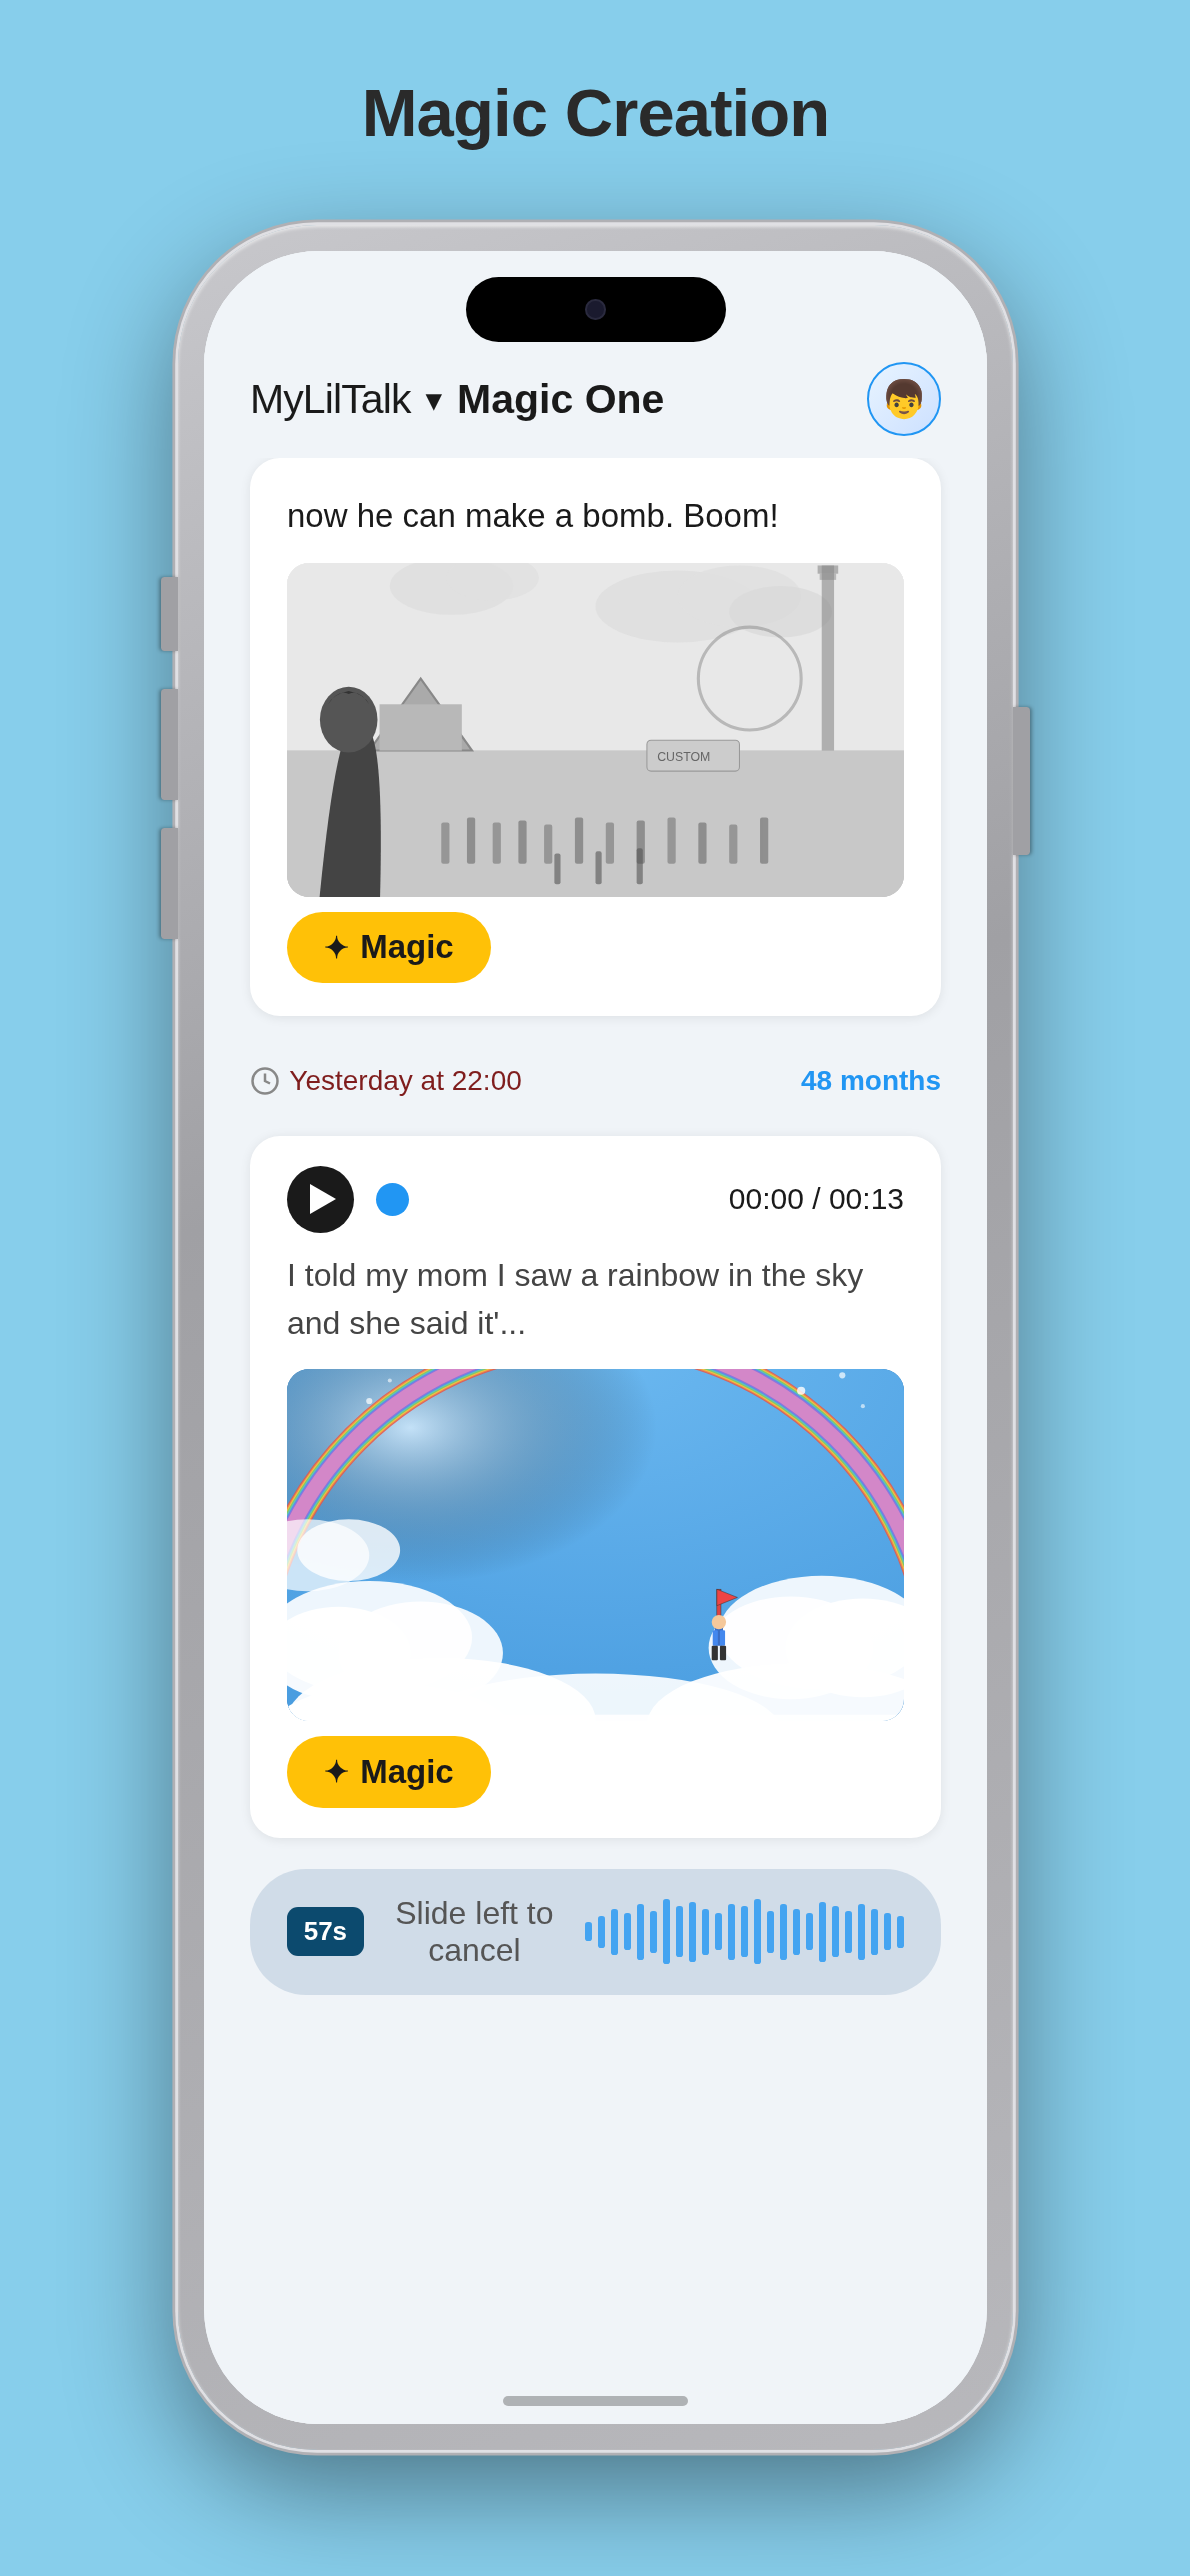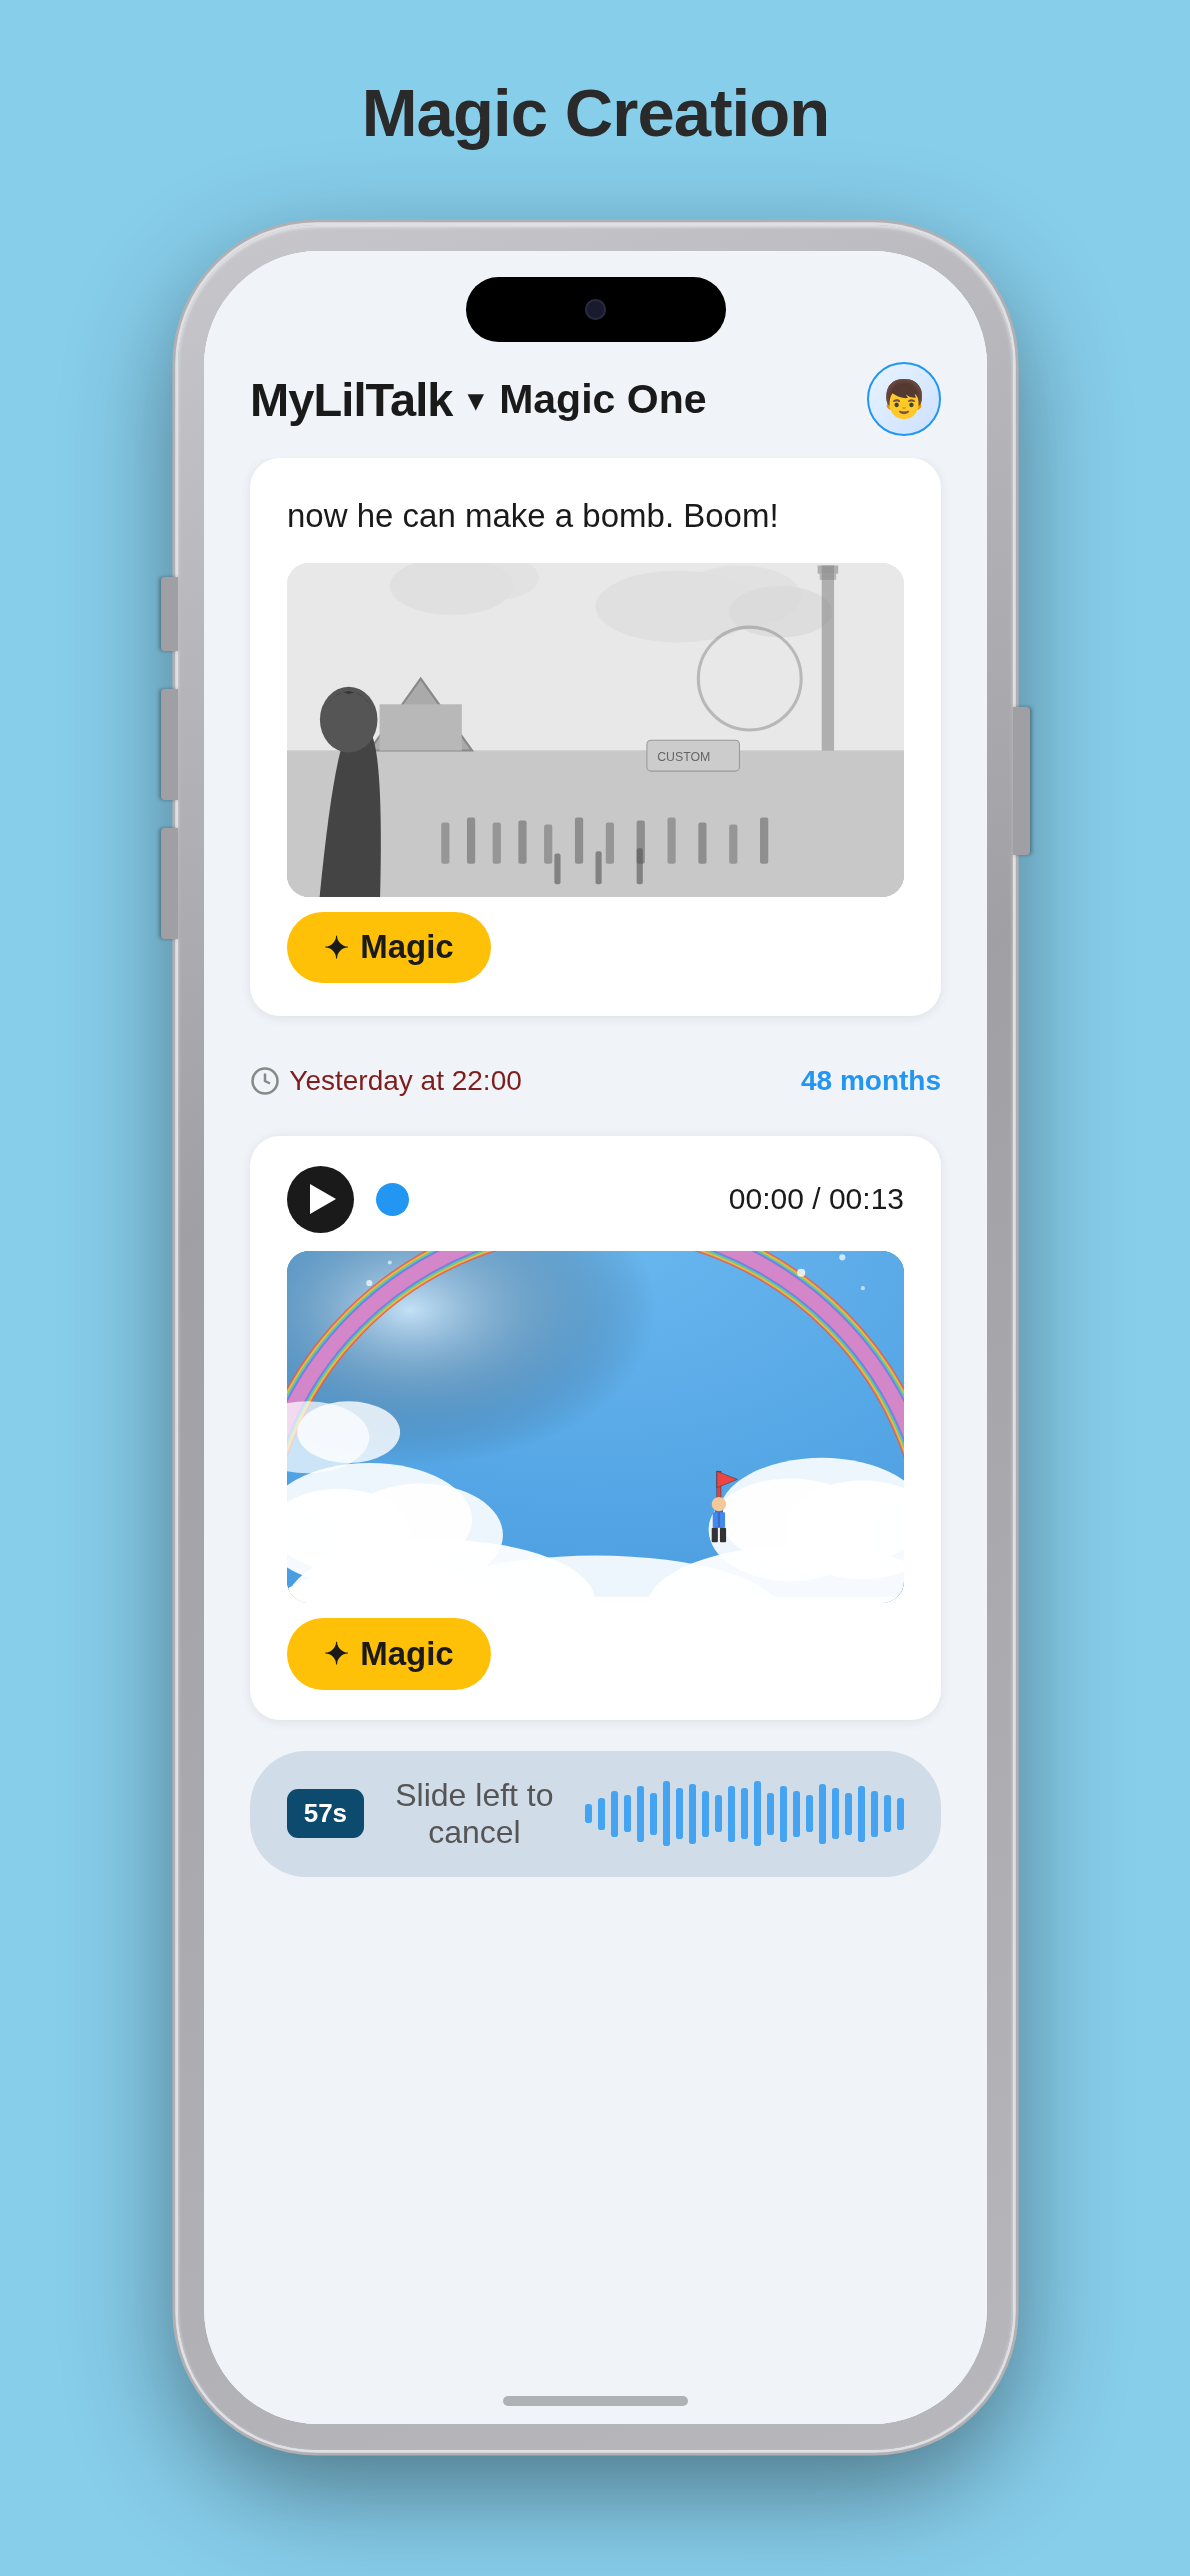--- a/index.html
+++ b/index.html
@@ -150,22 +150,22 @@
     .header {
       display: flex;
       align-items: center;
       padding: 111px 46px 22px;
       background: #f0f4f8;
       position: relative;
       z-index: 5;
     }
 
     .header-logo {
-      font-size: 47px;
-      font-weight: 700;
+      font-size: 41px;
+      font-weight: 400;
       color: #1a1a1a;
       letter-spacing: -0.9px;
     }
 
     .header-chevron {
       margin: 0 15px;
       font-size: 33px;
       color: #1a1a1a;
     }
 
@@ -578,20 +578,21 @@
         </div>
 
         <div class="audio-message">
           <div class="audio-controls">
             <div class="play-btn">
               <div class="play-triangle"></div>
             </div>
             <div class="audio-dot"></div>
             <span class="audio-time">00:00 / 00:13</span>
           </div>
+          <div class="audio-transcript">I told my mom I saw a rainbow in the sky and she said it'...</div>
 
           <div class="rainbow-image">
             <div class="rainbow-svg-container">
               <svg width="100%" height="100%" viewBox="0 0 600 380" preserveAspectRatio="xMidYMid slice">
 
                 <defs>
                   <radialGradient id="sunGlow" cx="20%" cy="20%" r="40%">
                     <stop offset="0%" stop-color="#ffffffa0"></stop>
                     <stop offset="100%" stop-color="transparent"></stop>
                   </radialGradient>

